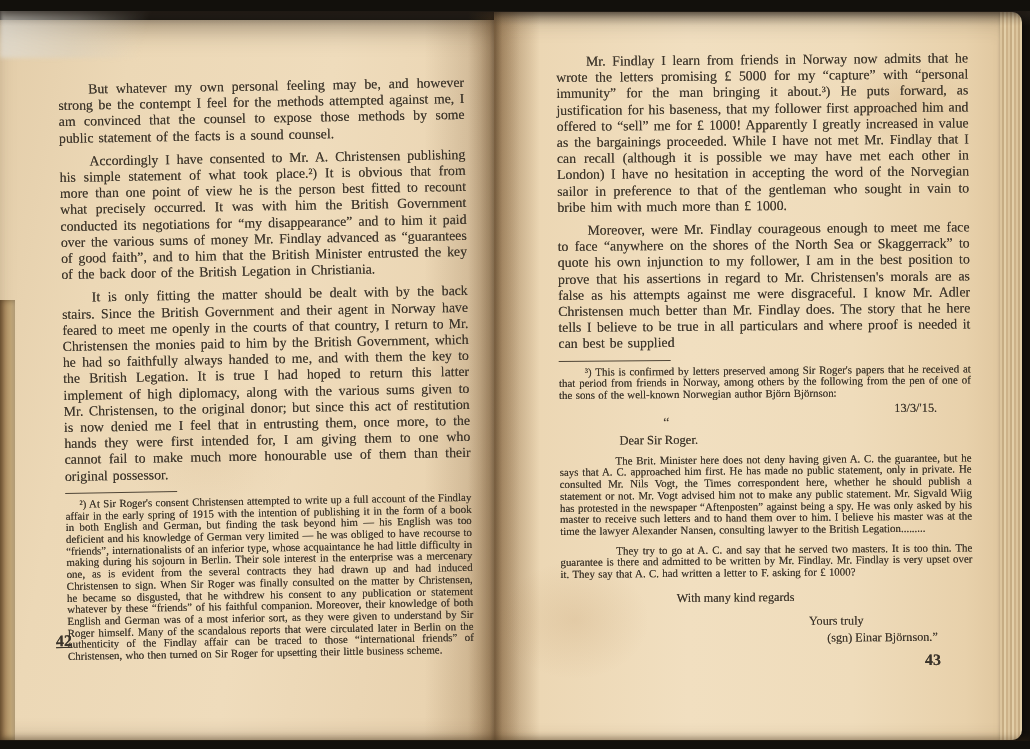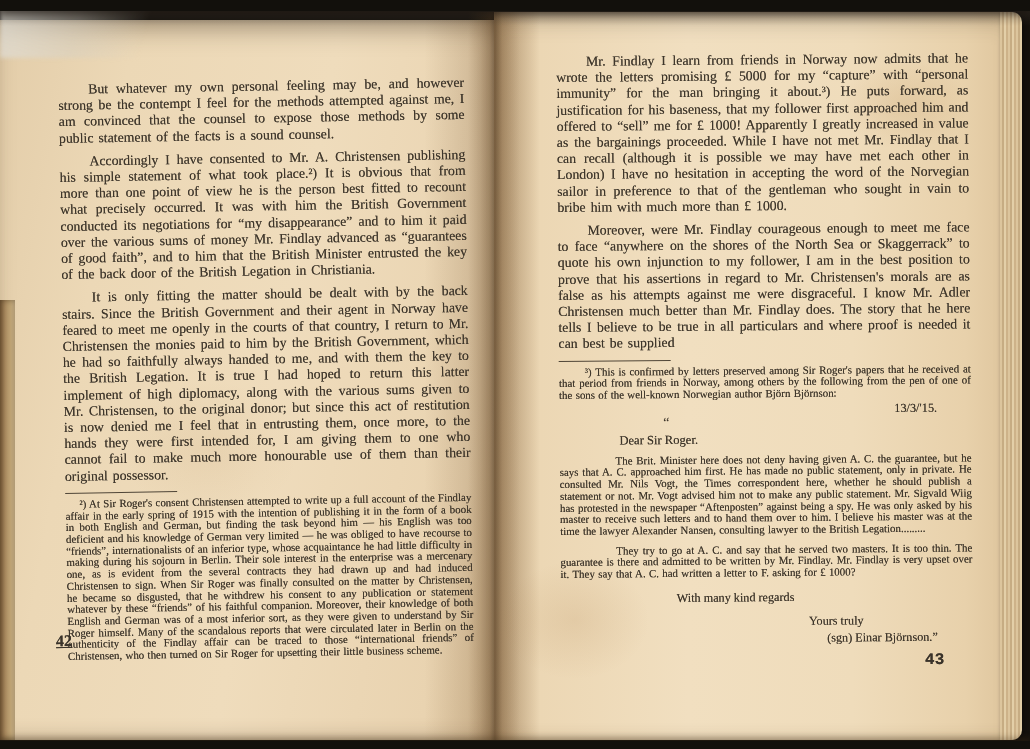--- a/index.html
+++ b/index.html
@@ -94,21 +94,21 @@
   .fn-letter{text-indent:56px;margin-top:8px;}
   .fn-closing{font-size:12.2px;padding-left:116px;margin-top:11px;text-shadow:0 0 .4px rgba(62,54,43,.8);}
   .fn-signoff{font-size:12.2px;padding-left:248px;margin-top:9px;text-shadow:0 0 .4px rgba(62,54,43,.8);}
   .fn-signature{font-size:12.2px;padding-left:266px;margin-top:2px;text-shadow:0 0 .4px rgba(62,54,43,.8);}
 
   .pagenum{
     position:absolute;z-index:5;font-size:16px;font-weight:bold;color:#3a332a;
     text-shadow:0 0 .6px rgba(58,51,42,.8);
   }
   .pagenum-left{left:56px;top:632px;transform:rotate(-1deg);text-decoration:underline;}
-  .pagenum-right{left:925px;top:651px;transform:rotate(-0.5deg);font-family:Liberation Mono, monospace;}
+  .pagenum-right{left:925px;top:651px;transform:rotate(-0.5deg);}
 </style>
 </head>
 <body>
 
 <div class="scene">
 
   <div class="page page-left"></div>
   <div class="page page-right"></div>
 
   <div class="stain stain-a"></div>

